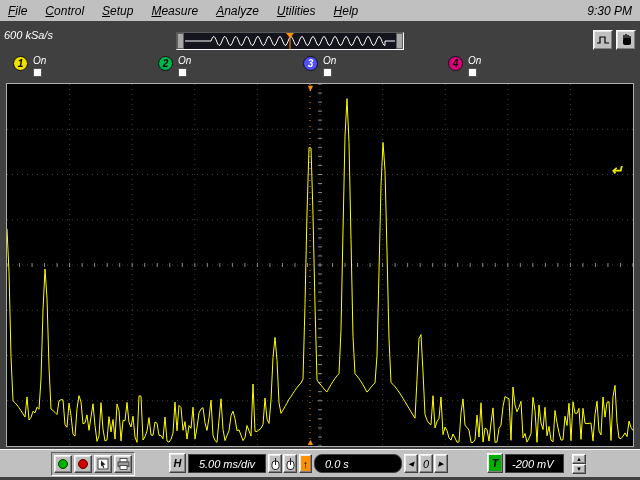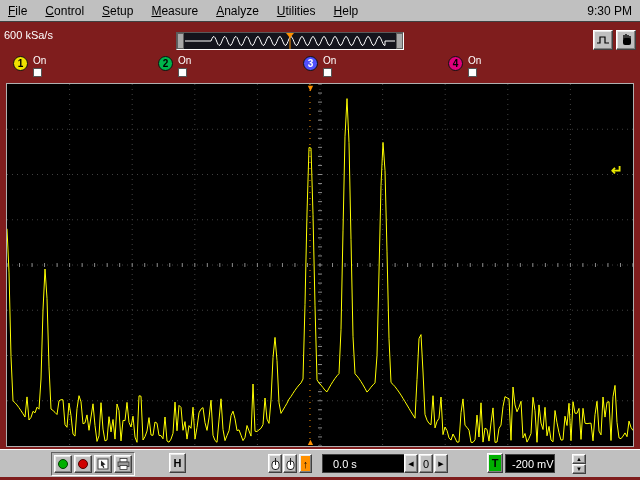--- a/index.html
+++ b/index.html
@@ -1,18 +1,18 @@
 <!DOCTYPE html>
 <html><head>
 <meta charset="utf-8">
 <style>
   *{margin:0;padding:0;box-sizing:border-box;}
   html,body{background:#000;}
-  .screen{position:relative;width:640px;height:480px;background:#7f1d1d;overflow:hidden;
-          font-family:"Liberation Sans",sans-serif;-webkit-user-select:none;user-select:none;}
+  .screen{position:relative;width:640px;height:480px;background:#404040;overflow:hidden;
+          font-family:"Liberation Sans",sans-serif;-webkit-user-select:none;user-select:none;font-style:italic;}
 
   
   .menubar{position:absolute;left:0;top:0;width:640px;height:22px;background:#c0c0c0;
            border-bottom:1px solid #404040;display:flex;align-items:center;padding-left:8px;}
   .menu-item{font-size:12px;color:#000;margin-right:18px;white-space:nowrap;}
   .clock{margin-left:auto;font-size:12px;color:#000;padding-right:8px;}
 
   
   .samplerate{position:absolute;left:4px;top:29px;color:#fff;font-size:11px;}
   .preview{position:absolute;left:176px;top:32px;width:228px;height:18px;background:#14141c;
@@ -262,42 +262,43 @@
       <div class="btn mini-btn">
         <svg width="13" height="12">
           <rect x="3" y="0.5" width="7" height="3.5" fill="#fff" stroke="#333" stroke-width="0.8"></rect>
           <rect x="1" y="4" width="11" height="4.5" fill="#9a9a9a" stroke="#333" stroke-width="0.8"></rect>
           <rect x="3" y="7.5" width="7" height="4" fill="#fff" stroke="#333" stroke-width="0.8"></rect>
         </svg>
       </div>
     </div>
 
     <div class="btn bb-btn" style="left:169px;top:3px;width:17px;height:20px;">H</div>
+    <div class="lcd" style="left:188px;width:78px;justify-content:center;">5.00 ms/div</div>
 
     <div class="btn bb-btn" style="left:268px;top:4px;width:14px;height:19px;">
       <svg width="9" height="12">
         <line x1="4.5" y1="0" x2="4.5" y2="3" stroke="#222"></line>
         <rect x="1" y="3" width="7" height="8.5" rx="3" fill="#fff" stroke="#222"></rect>
         <line x1="4.5" y1="3" x2="4.5" y2="7" stroke="#222"></line>
       </svg>
     </div>
     <div class="btn bb-btn" style="left:283px;top:4px;width:14px;height:19px;">
       <svg width="9" height="12">
         <line x1="4.5" y1="0" x2="4.5" y2="3" stroke="#222"></line>
         <rect x="1" y="3" width="7" height="8.5" rx="3" fill="#fff" stroke="#222"></rect>
         <line x1="4.5" y1="3" x2="4.5" y2="7" stroke="#222"></line>
       </svg>
     </div>
 
     <div class="btn bb-btn" id="ref-btn" style="left: 299px; top: 4px; width: 13px; height: 19px; background: rgb(255, 144, 0);">↑</div>
 
-    <div class="lcd" style="left:322px;width:88px;padding-left:10px;">0.0 s</div>
+    <div class="lcd" style="left:314px;width:88px;padding-left:10px;border-radius:8px;">0.0 s</div>
     <div class="btn bb-btn arrow-btn" style="left:404px;top:4px;width:14px;height:19px;">◀</div>
     <div class="btn bb-btn" style="left:419px;top:4px;width:14px;height:19px;font-weight:normal;">0</div>
     <div class="btn bb-btn arrow-btn" style="left:434px;top:4px;width:14px;height:19px;">▶</div>
 
     <div class="btn bb-btn" id="trig-btn" style="left: 487px; top: 3px; width: 16px; height: 20px; background: rgb(0, 176, 0);">T</div>
-    <div class="lcd" style="left:505px;width:50px;padding-left:6px;">-200 mV</div>
+    <div class="lcd" style="left:505px;width:59px;padding-left:6px;">-200 mV</div>
     <div class="btn spin" style="top:4px;">▲</div>
     <div class="btn spin" style="top:14px;">▼</div>
   </div>
 
 </div>
 
 </body></html>

